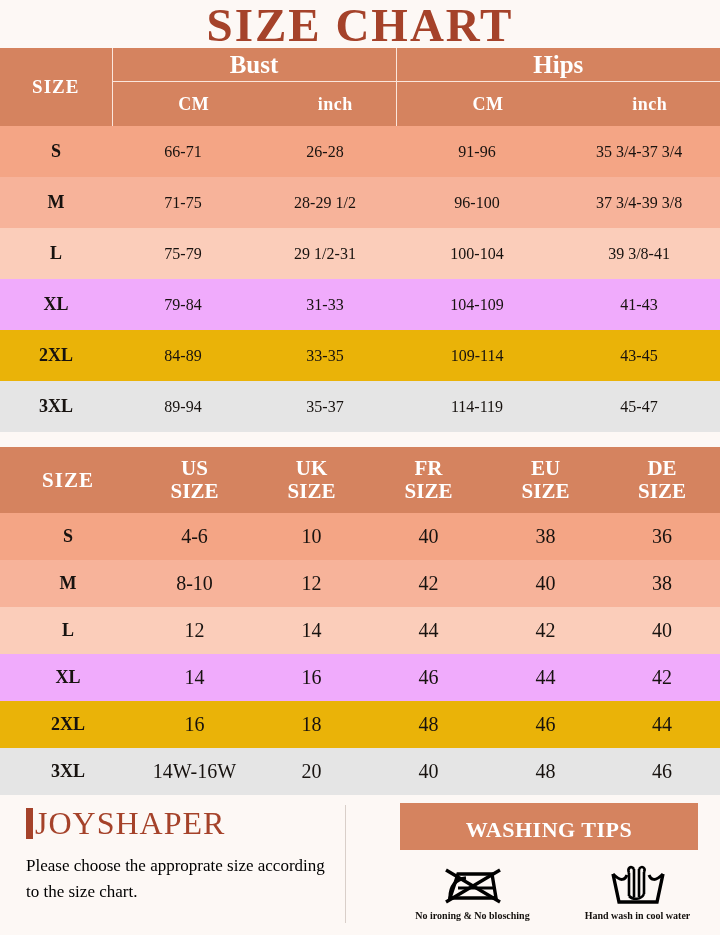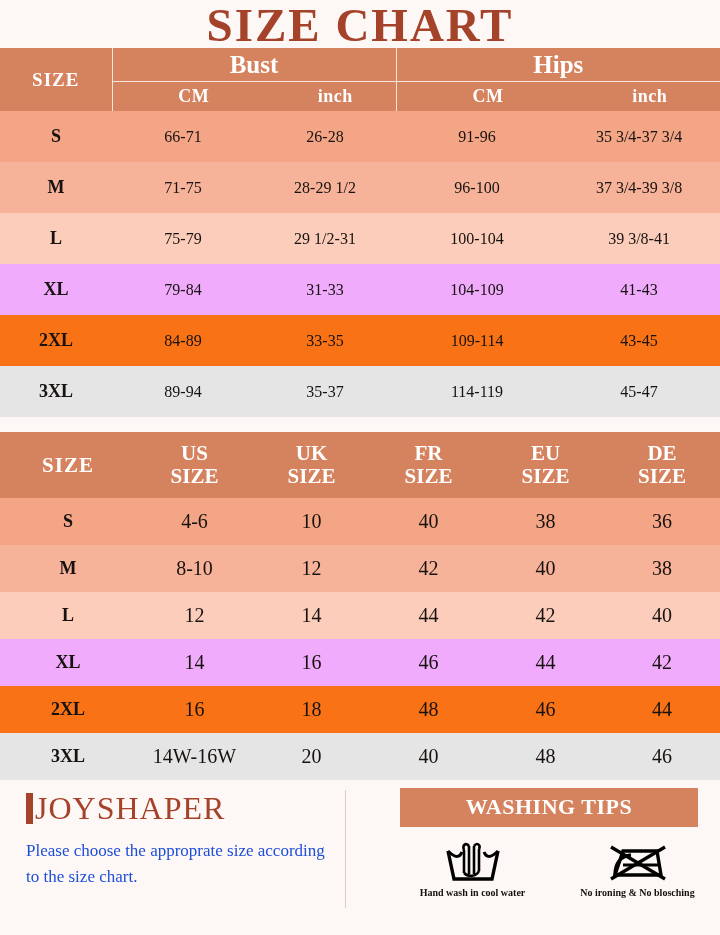--- a/index.html
+++ b/index.html
@@ -60,21 +60,21 @@
     letter-spacing: 1px;
     border-right: 1px solid #fbe6dc;
   }
   .t1-group-cell {
     padding: 0 !important;
     height: 63px;
   }
   .t1-group-inner {
     display: flex;
     flex-direction: column;
-    height: 63px;
+    height: 78px;
   }
   .t1-group-title {
     flex: 0 0 33px;
     display: flex;
     align-items: center;
     justify-content: center;
     font-size: 25px;
     font-weight: bold;
     border-bottom: 1px solid #fbe6dc;
   }
@@ -103,21 +103,21 @@
   .t1-body td.sizecol {
     font-size: 18px;
     font-weight: bold;
   }
 
   
   .band1 { background: #f4a585; }
   .band2 { background: #f7b39a; }
   .band3 { background: #fbcdba; }
   .band4 { background: #f0abfc; }
-  .band5 { background: #f97316; }
+  .band5 { background: #eab308; }
   .band6 { background: #e5e5e5; }
 
   .gap {
     height: 15px;
     background: #fdf8f5;
   }
 
   
   .t2-head th {
     background: #d5835f;
@@ -179,21 +179,21 @@
   .brand-name {
     font-size: 32px;
     color: #a5422a;
     font-family: "Liberation Serif", serif;
     letter-spacing: 1px;
     line-height: 1;
   }
   .brand-note {
     margin-top: 14px;
     font-size: 17px;
-    color: #1d4ed8;
+    color: #000000;
     line-height: 1.5;
     max-width: 300px;
   }
   .vdivider {
     position: absolute;
     left: 345px;
     top: 10px;
     width: 1px;
     height: 118px;
     background: #d9cfc9;
@@ -203,21 +203,21 @@
     padding-top: 8px;
     box-sizing: border-box;
   }
   .wash-banner {
     margin: 0 22px 0 10px;
     background: #d5835f;
     color: #fff;
     font-weight: bold;
     font-size: 22px;
     text-align: center;
-    padding: 6px 0 7px;
+    padding: 14px 0 7px;
     letter-spacing: .5px;
     font-family: "Liberation Serif", serif;
   }
   .wash-icons {
     display: flex;
     margin-top: 10px;
   }
   .wash-item {
     flex: 1 1 50%;
     text-align: center;
@@ -419,45 +419,45 @@
     <div class="vdivider"></div>
   </div>
 
   <div class="footer-right">
     <div class="wash-banner">WASHING TIPS</div>
     <div class="wash-icons">
 
       <div class="wash-item">
         <svg width="58" height="46" viewBox="0 0 58 46">
 
+          <path d="M6 38 L52 38 L48 14 L14 14 Z" fill="none" stroke="#000" stroke-width="3.4" stroke-linejoin="miter"></path>
+          <path d="M6 38 C6 26 12 19 22 18" fill="none" stroke="#000" stroke-width="3.4"></path>
+          <path d="M14 28 L50 28" fill="none" stroke="#000" stroke-width="3"></path>
+
+          <path d="M2 10 L56 42" stroke="#000" stroke-width="3.4"></path>
+          <path d="M56 10 L2 42" stroke="#000" stroke-width="3.4"></path>
+        </svg>
+        <div class="wash-label">No ironing &amp; No blosching</div>
+      </div>
+
+      <div class="wash-item">
+        <svg width="58" height="46" viewBox="0 0 58 46">
+
           <path d="M4 14 L10 42 L48 42 L54 14" fill="none" stroke="#000" stroke-width="3.4" stroke-linejoin="miter"></path>
 
           <path d="M4 14 C12 22 16 20 18 15" fill="none" stroke="#000" stroke-width="3"></path>
           <path d="M54 14 C46 22 42 20 40 15" fill="none" stroke="#000" stroke-width="3"></path>
 
           <path d="M20 13 L20 36" fill="none" stroke="#000" stroke-width="2.6"></path>
           <path d="M25 9 L25 37" fill="none" stroke="#000" stroke-width="2.6"></path>
           <path d="M30 9 L30 37" fill="none" stroke="#000" stroke-width="2.6"></path>
           <path d="M35 12 L35 34" fill="none" stroke="#000" stroke-width="2.6"></path>
 
           <path d="M20 13 C18 8 22 5 25 9" fill="none" stroke="#000" stroke-width="2.6"></path>
           <path d="M30 9 C33 5 37 8 35 12" fill="none" stroke="#000" stroke-width="2.6"></path>
           <path d="M20 36 C24 40 32 40 35 34" fill="none" stroke="#000" stroke-width="2.6"></path>
         </svg>
         <div class="wash-label">Hand wash in cool water</div>
       </div>
 
-      <div class="wash-item">
-        <svg width="58" height="46" viewBox="0 0 58 46">
-
-          <path d="M6 38 L52 38 L48 14 L14 14 Z" fill="none" stroke="#000" stroke-width="3.4" stroke-linejoin="miter"></path>
-          <path d="M6 38 C6 26 12 19 22 18" fill="none" stroke="#000" stroke-width="3.4"></path>
-          <path d="M14 28 L50 28" fill="none" stroke="#000" stroke-width="3"></path>
-
-          <path d="M2 10 L56 42" stroke="#000" stroke-width="3.4"></path>
-          <path d="M56 10 L2 42" stroke="#000" stroke-width="3.4"></path>
-        </svg>
-        <div class="wash-label">No ironing &amp; No blosching</div>
-      </div>
-
     </div>
   </div>
 </div>
 
 </body></html>

